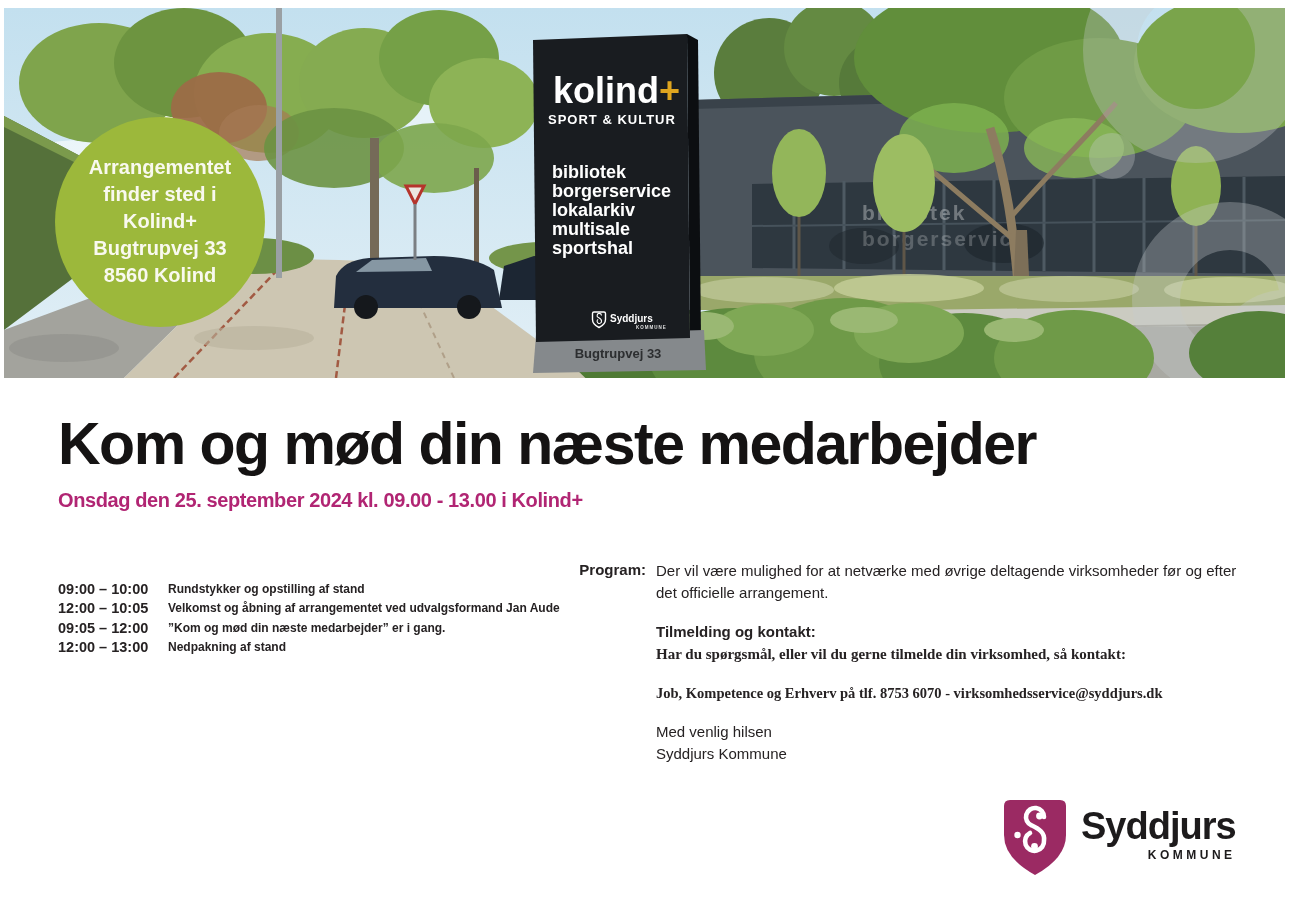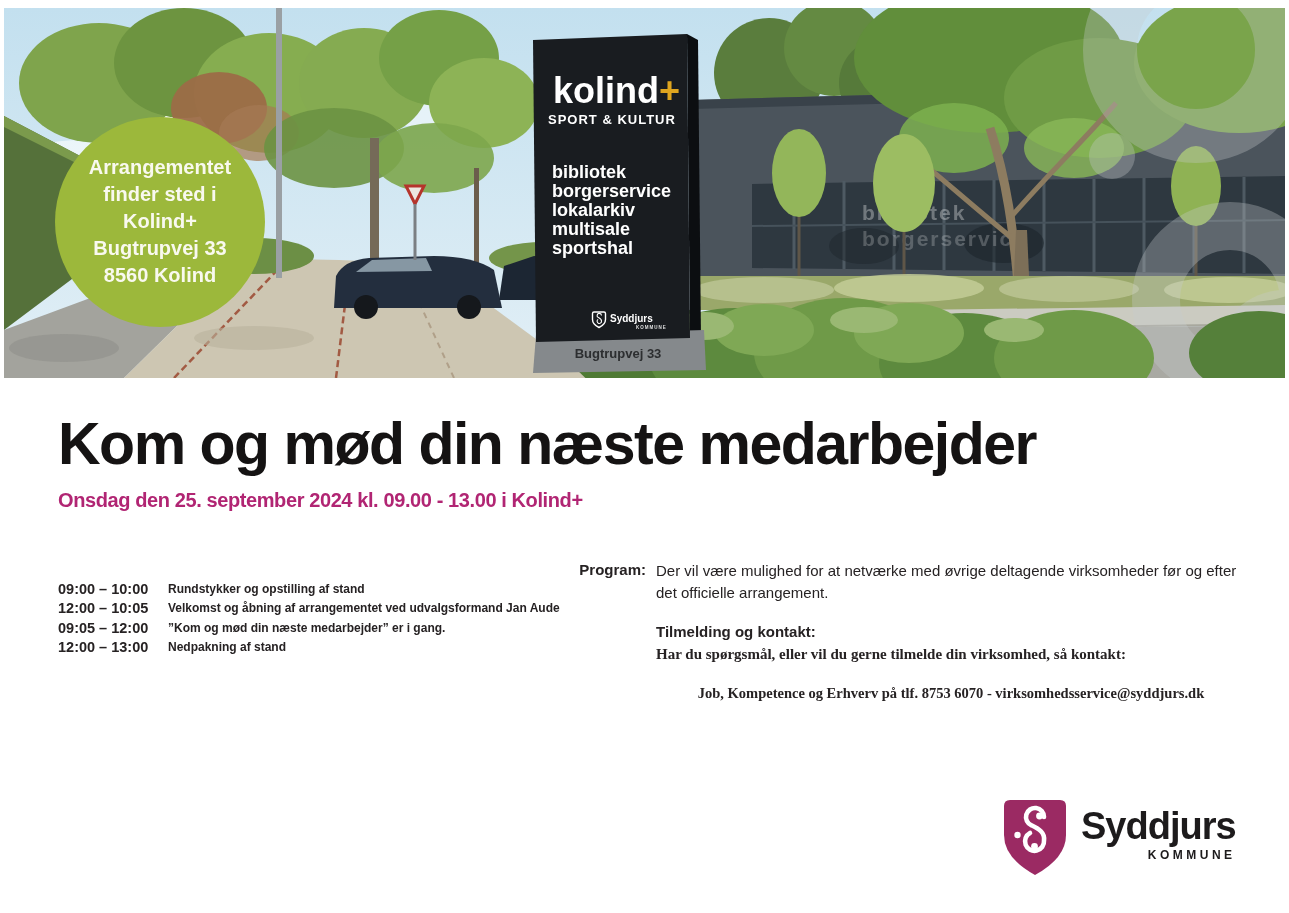--- a/index.html
+++ b/index.html
@@ -27,21 +27,21 @@
   .program-label{ font-weight:700;text-align:right; }
   .program-grid{ display:grid; grid-template-columns:110px 1fr; }
   .program-time{ font-weight:700; font-size:14.5px; }
   .program-activity{ font-weight:700; font-size:12px; white-space:nowrap; }
 
   .para{ margin:0; text-align:justify; }
 
   .col-right p{ margin:0 0 17px 0; }
   .col-right .bold{ font-weight:700; }
   .col-right .nowrap{ white-space:nowrap;font-family:Liberation Serif, serif; }
-  .col-right .contact-info{ font-size:14.5px;text-align:center; }
+  .col-right .contact-info{ font-size:14.5px; }
   .col-right .signoff{ margin:0; }
 
   .footer-logo{ position:absolute; left:1003px; top:799px; display:flex; align-items:flex-start; }
   .footer-logo .shield{ width:64px; height:78px; flex:0 0 auto; }
   .logo-text{ margin-left:14px; padding-top:8px; }
   .logo-name{ font-size:38px; font-weight:700; letter-spacing:-1px; color:#1d1b1c; line-height:1; }
   .logo-sub{ text-align:right; font-size:12px; font-weight:700; letter-spacing:3.5px; color:#1d1b1c; margin-top:3px; }
 </style>
 </head>
 <body>
@@ -249,20 +249,24 @@
     </div>
   </div>
 
   <div class="col-right">
     <p>Der vil være mulighed for at netværke med øvrige deltagende virksomheder før og efter det officielle arrangement.</p>
     <p>
       <span class="bold">Tilmelding og kontakt:</span><br>
       <span class="bold nowrap">Har du spørgsmål, eller vil du gerne tilmelde din virksomhed, så kontakt:</span>
     </p>
     <p class="bold nowrap contact-info">Job, Kompetence og Erhverv på tlf. 8753 6070 - virksomhedsservice@syddjurs.dk</p>
+    <p class="signoff">
+      <span>Med venlig hilsen</span><br>
+      <span>Syddjurs Kommune</span>
+    </p>
   </div>
 
   <div class="footer-logo">
     <svg class="shield" viewBox="0 0 64 78">
       <path d="M7,1 h50 q6,0 6,6 v29 q0,23 -31,40 q-31,-17 -31,-40 v-29 q0,-6 6,-6 z" fill="#9b2a63"></path>
       <path d="M41,18 a9,9 0 1 0 -12.5,8.3 c7.5,3.6 13.5,7.2 12.5,15.2 a9.5,9.5 0 1 1 -14,-7.5" fill="none" stroke="#ffffff" stroke-width="4.6" stroke-linecap="round"></path>
       <circle cx="36.5" cy="17" r="3.4" fill="#ffffff"></circle>
       <circle cx="31.5" cy="47.5" r="3.4" fill="#ffffff"></circle>
       <circle cx="14.5" cy="36" r="3.2" fill="#ffffff"></circle>
     </svg>

